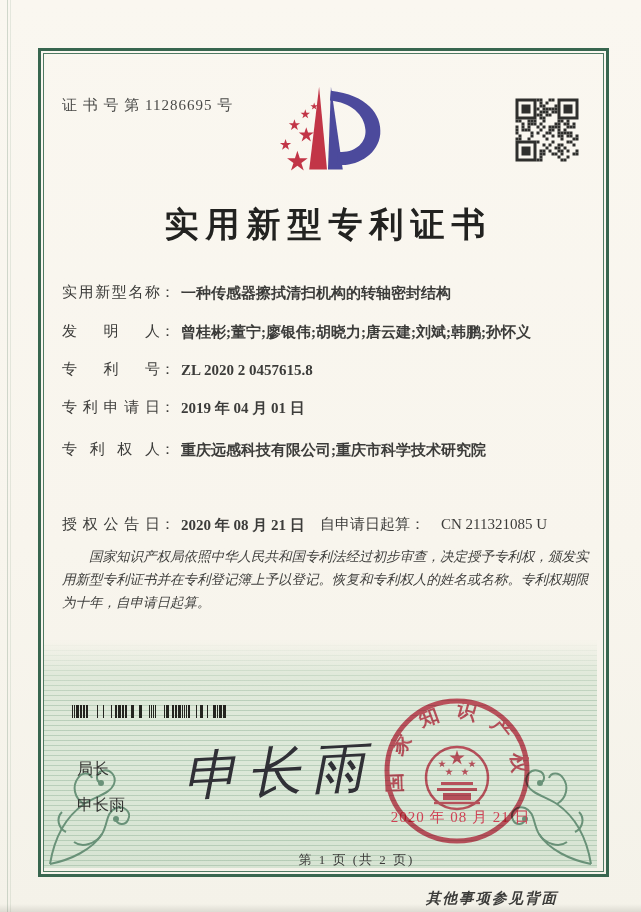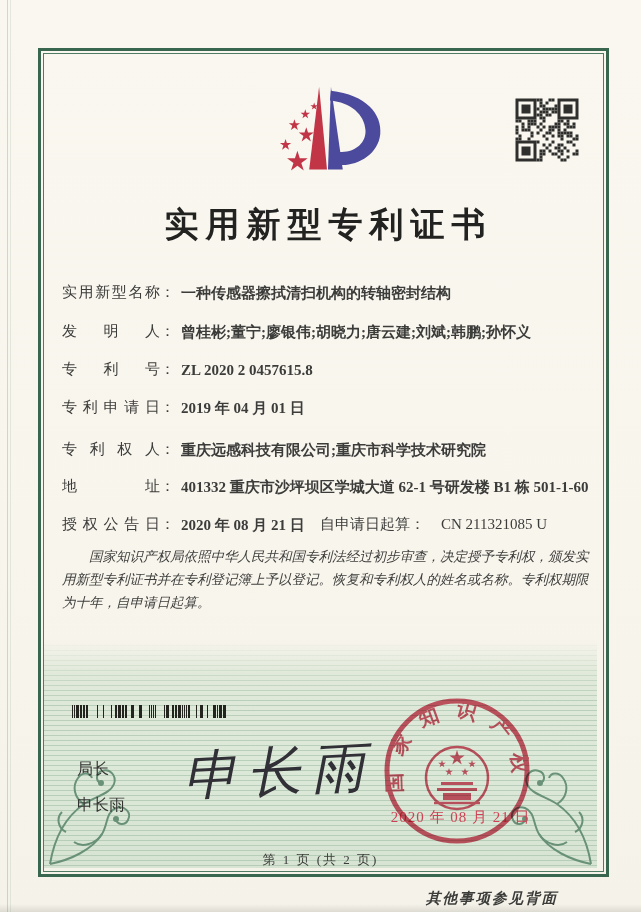--- a/index.html
+++ b/index.html
@@ -48,21 +48,21 @@
   .paras p{margin:0;text-indent:2em;}
 
   .barcode{position:absolute;left:72px;top:705px;z-index:2;}
   .director{position:absolute;left:77px;top:751px;z-index:2;font-size:16px;color:#333331;line-height:36px;}
   .signature{position:absolute;left:183px;top:736px;z-index:2;font-size:54px;color:#303036;
     letter-spacing:10px;font-style:italic;transform:rotate(-3deg);white-space:nowrap;}
   .seal{position:absolute;left:382px;top:696px;z-index:3;mix-blend-mode:multiply;opacity:.92;}
   .seal-date{position:absolute;left:388px;top:808px;width:145px;text-align:center;z-index:2;
     font-size:15px;color:#cf4255;letter-spacing:1px;}
   .page-info{position:absolute;left:38px;top:851px;width:565px;text-align:center;
-    font-size:13px;color:#3c3c3a;z-index:2;letter-spacing:2px;}
+    font-size:13px;color:#3c3c3a;z-index:2;letter-spacing:2px;padding-left:36px;}
   .back-note{position:absolute;left:38px;top:889px;width:520px;text-align:right;
     font-size:14.5px;color:#3c3c3a;z-index:2;font-style:italic;letter-spacing:2px;font-weight:bold;}
 </style>
 </head>
 <body>
 
 <div class="paper">
 
   <svg width="0" height="0" style="position:absolute" aria-hidden="true">
     <defs>
@@ -94,20 +94,21 @@
         <path d="M6,118 C26,114 48,104 58,88 C64,78 62,66 72,62 C80,59 88,66 84,74 C81,80 73,79 72,73"></path>
         <path d="M40,58 C30,52 28,40 34,32 C38,26 46,26 48,32"></path>
         <path d="M58,88 C52,98 38,102 30,96"></path>
         <path d="M22,86 C14,82 12,72 18,66"></path>
         <circle cx="57" cy="37" r="2" fill="#4e7d62"></circle>
         <circle cx="72" cy="73" r="2" fill="#4e7d62"></circle>
       </g>
     </svg>
   </div>
 
+  <div class="cert-no">证 书 号 第 11286695 号</div>
 
   <svg class="logo" width="148" height="110" viewBox="0 0 150 110">
     <polygon points="68,4 58,88 76,88" fill="#c23547"></polygon>
     <polygon points="80,4 77,88 92,88" fill="#4c4a9c"></polygon>
     <path d="M80,8 C116,12 132,32 130,52 C128,74 104,86 86,83 L87,70 C104,72 116,61 115,48 C114,32 100,20 79,18 Z" fill="#4c4a9c"></path>
     <g fill="#c23547">
       <use href="#star5" transform="translate(46,80) scale(11)"></use>
       <use href="#star5" transform="translate(55,53) scale(8)"></use>
       <use href="#star5" transform="translate(34,63) scale(6)"></use>
       <use href="#star5" transform="translate(43,43) scale(6)"></use>
@@ -264,23 +265,20 @@
     </div>
     <div class="frow" style="top:84px">
       <span class="flabel">专利号</span><span class="fcolon">：</span><span class="fvalue">ZL 2020 2 0457615.8</span>
     </div>
     <div class="frow" style="top:122px">
       <span class="flabel">专利申请日</span><span class="fcolon">：</span><span class="fvalue">2019 年 04 月 01 日</span>
     </div>
     <div class="frow" style="top:164px">
       <span class="flabel">专利权人</span><span class="fcolon">：</span><span class="fvalue">重庆远感科技有限公司;重庆市科学技术研究院</span>
     </div>
-    <div class="frow" style="top:201px">
-      <span class="flabel">地址</span><span class="fcolon">：</span><span class="fvalue">401332 重庆市沙坪坝区学城大道 62-1 号研发楼 B1 栋 501-1-60</span>
-    </div>
     <div class="frow" style="top:239px">
       <span class="flabel">授权公告日</span><span class="fcolon">：</span><span class="fvalue" style="width:150px">2020 年 08 月 21 日</span>
       <span class="second">
         <span>自申请日起算</span><span>：</span><span style="margin-left:16px">CN 211321085 U</span>
       </span>
     </div>
   </div>
 
   <div class="paras">
     <p>国家知识产权局依照中华人民共和国专利法经过初步审查，决定授予专利权，颁发实用新型专利证书并在专利登记簿上予以登记。恢复和专利权人的姓名或名称。专利权期限为十年，自申请日起算。</p>

